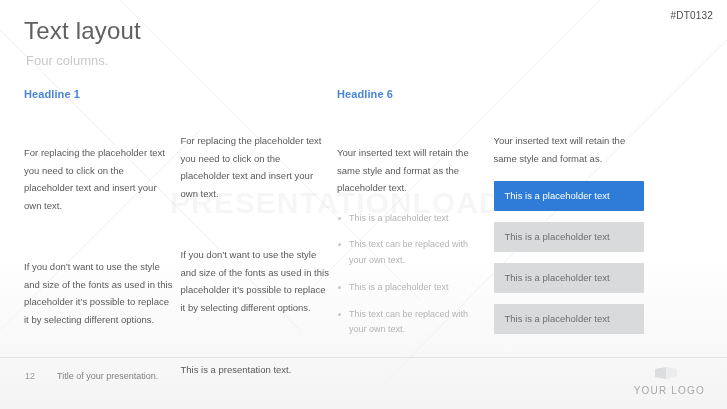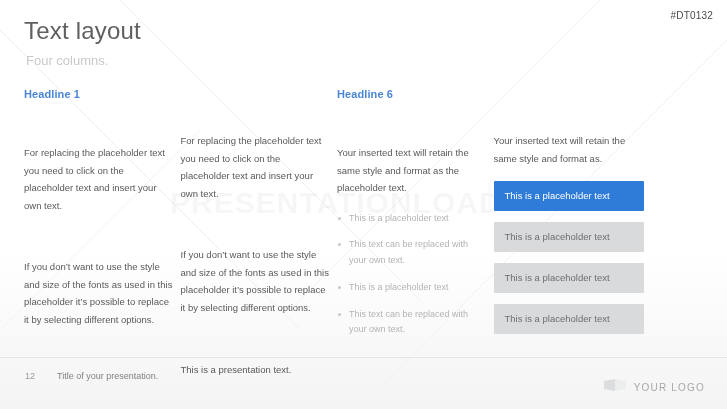--- a/index.html
+++ b/index.html
@@ -148,23 +148,24 @@
   .footer-title {
     position: absolute;
     left: 57px;
     top: 371px;
     font-size: 9px;
     color: #808183;
   }
   .logo {
     position: absolute;
     right: 22px;
-    top: 378px;
+    top: 366px;
     display: flex;
     align-items: center;
+    flex-direction: column;
   }
   .logo-mark {
     margin-right: 7px;
   }
   .logo-text {
     font-size: 10px;
     color: #a7a8aa;
     letter-spacing: 1.2px;
   }
 </style>

